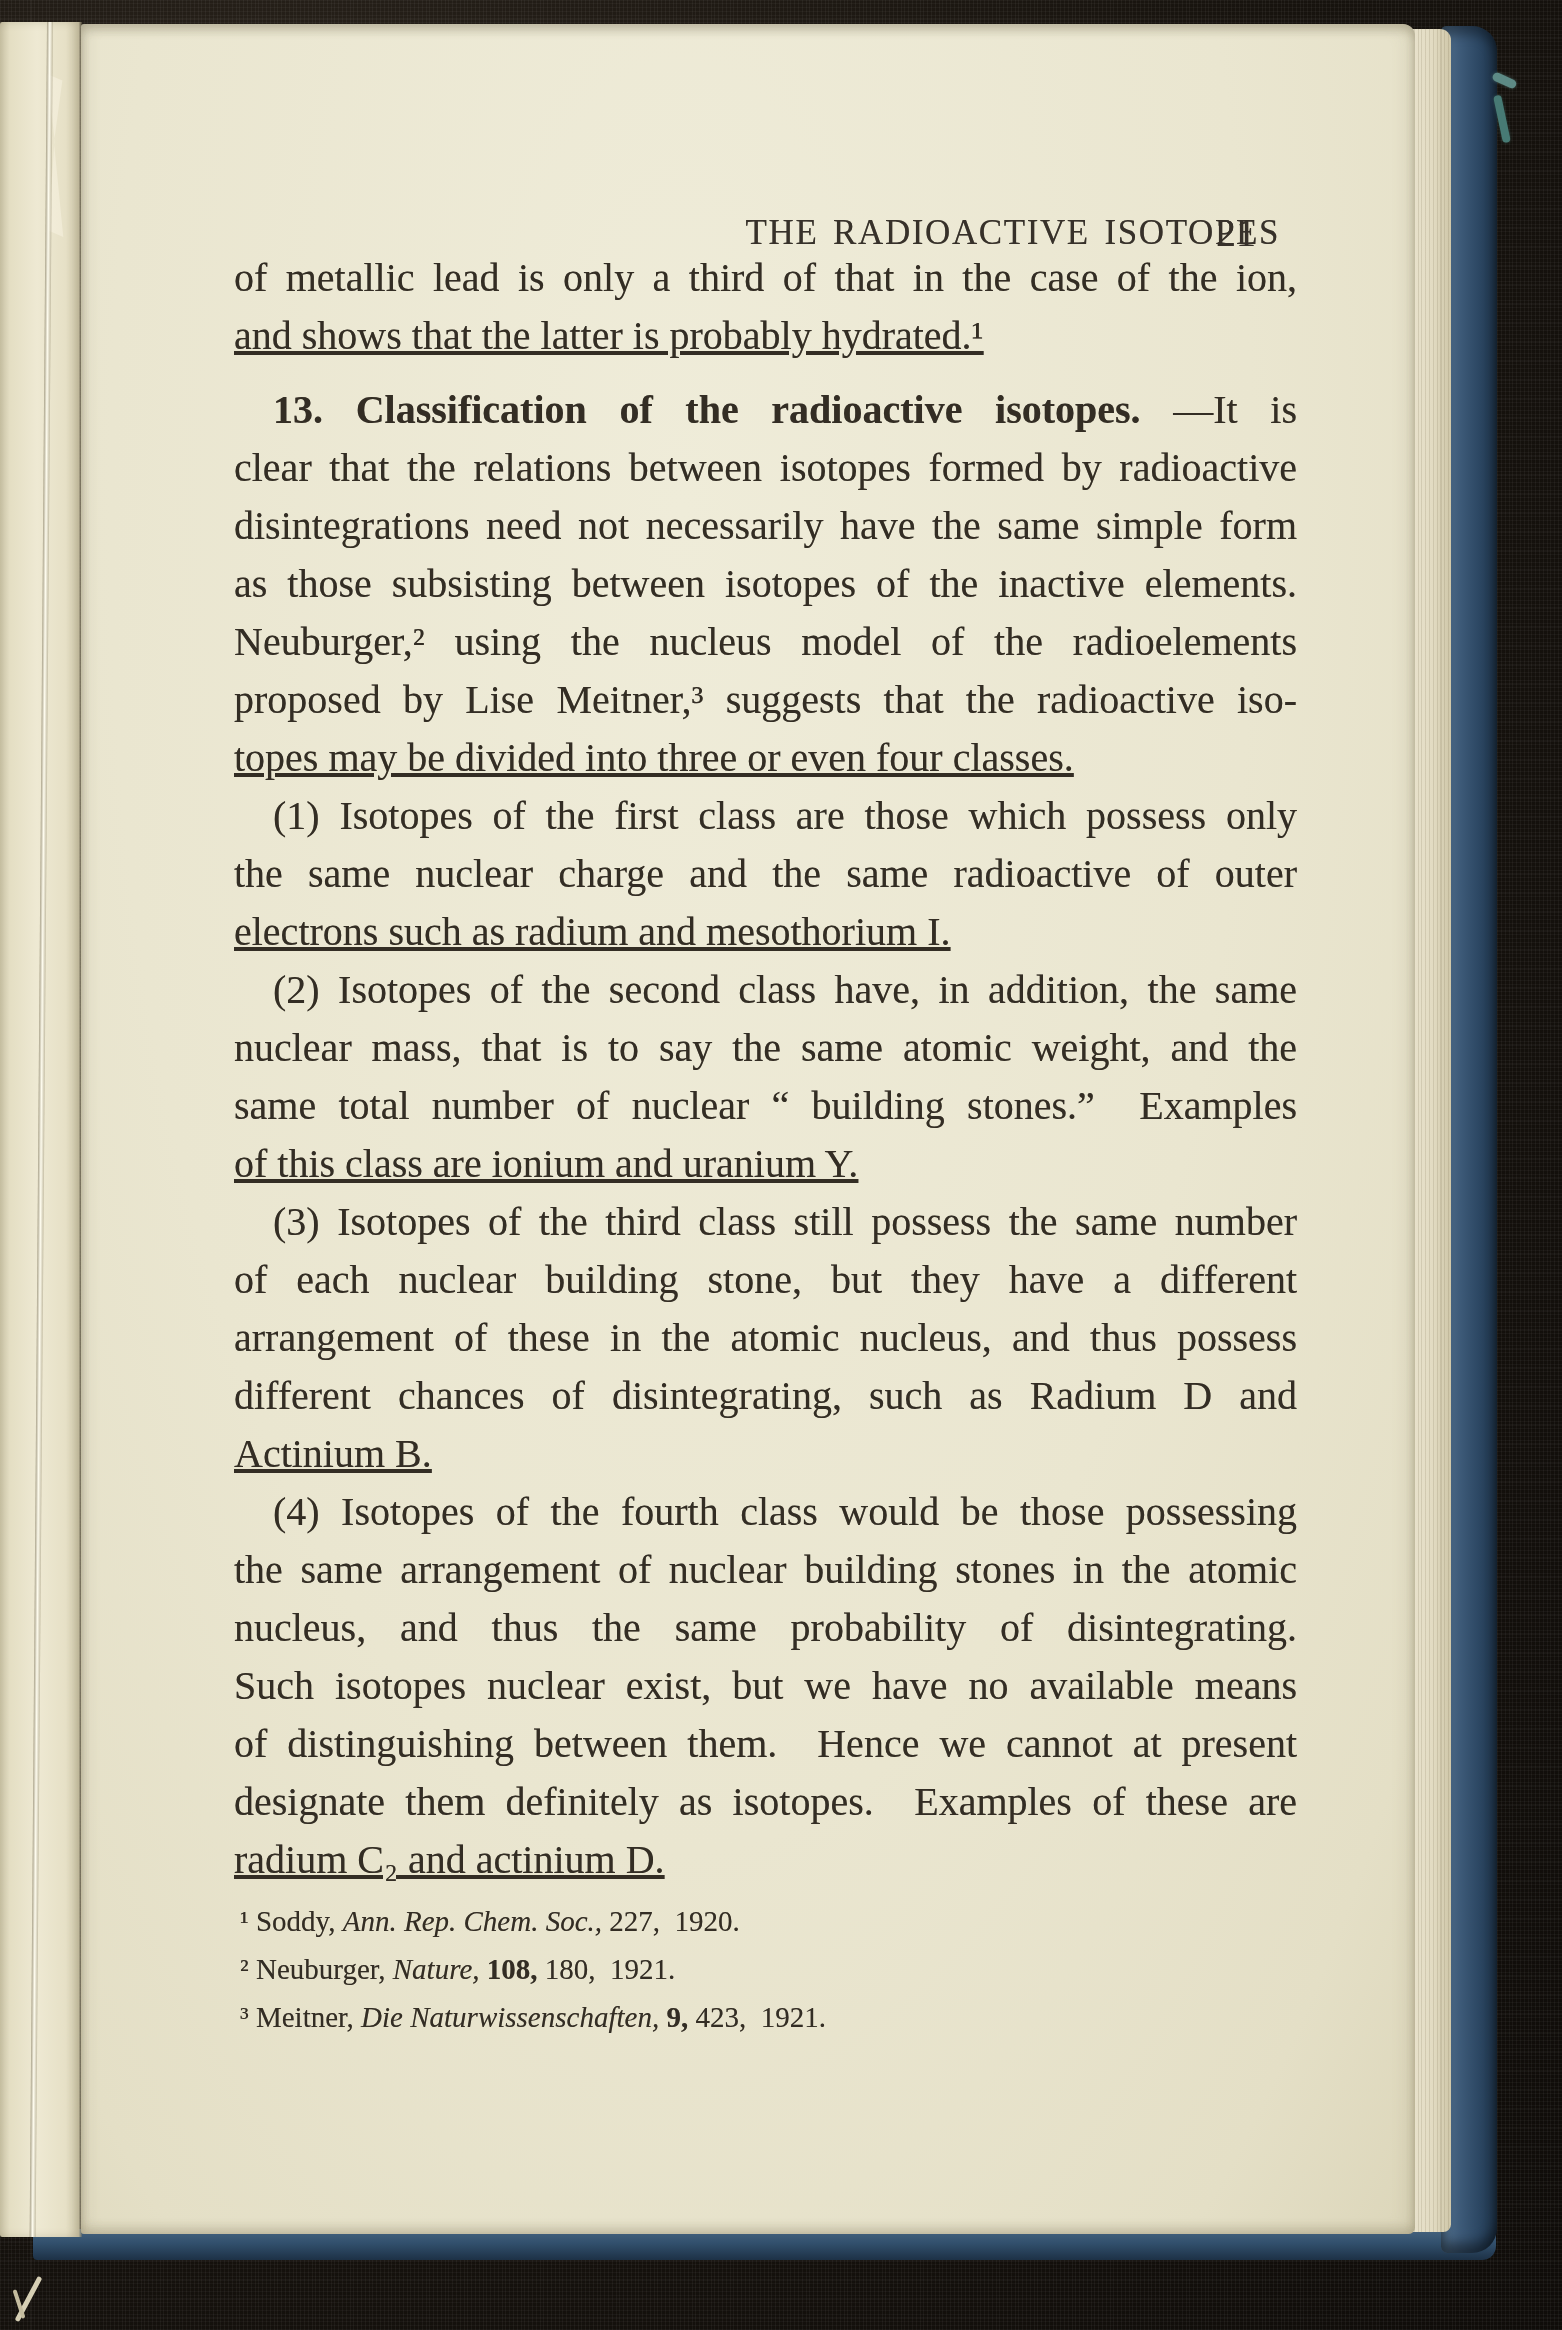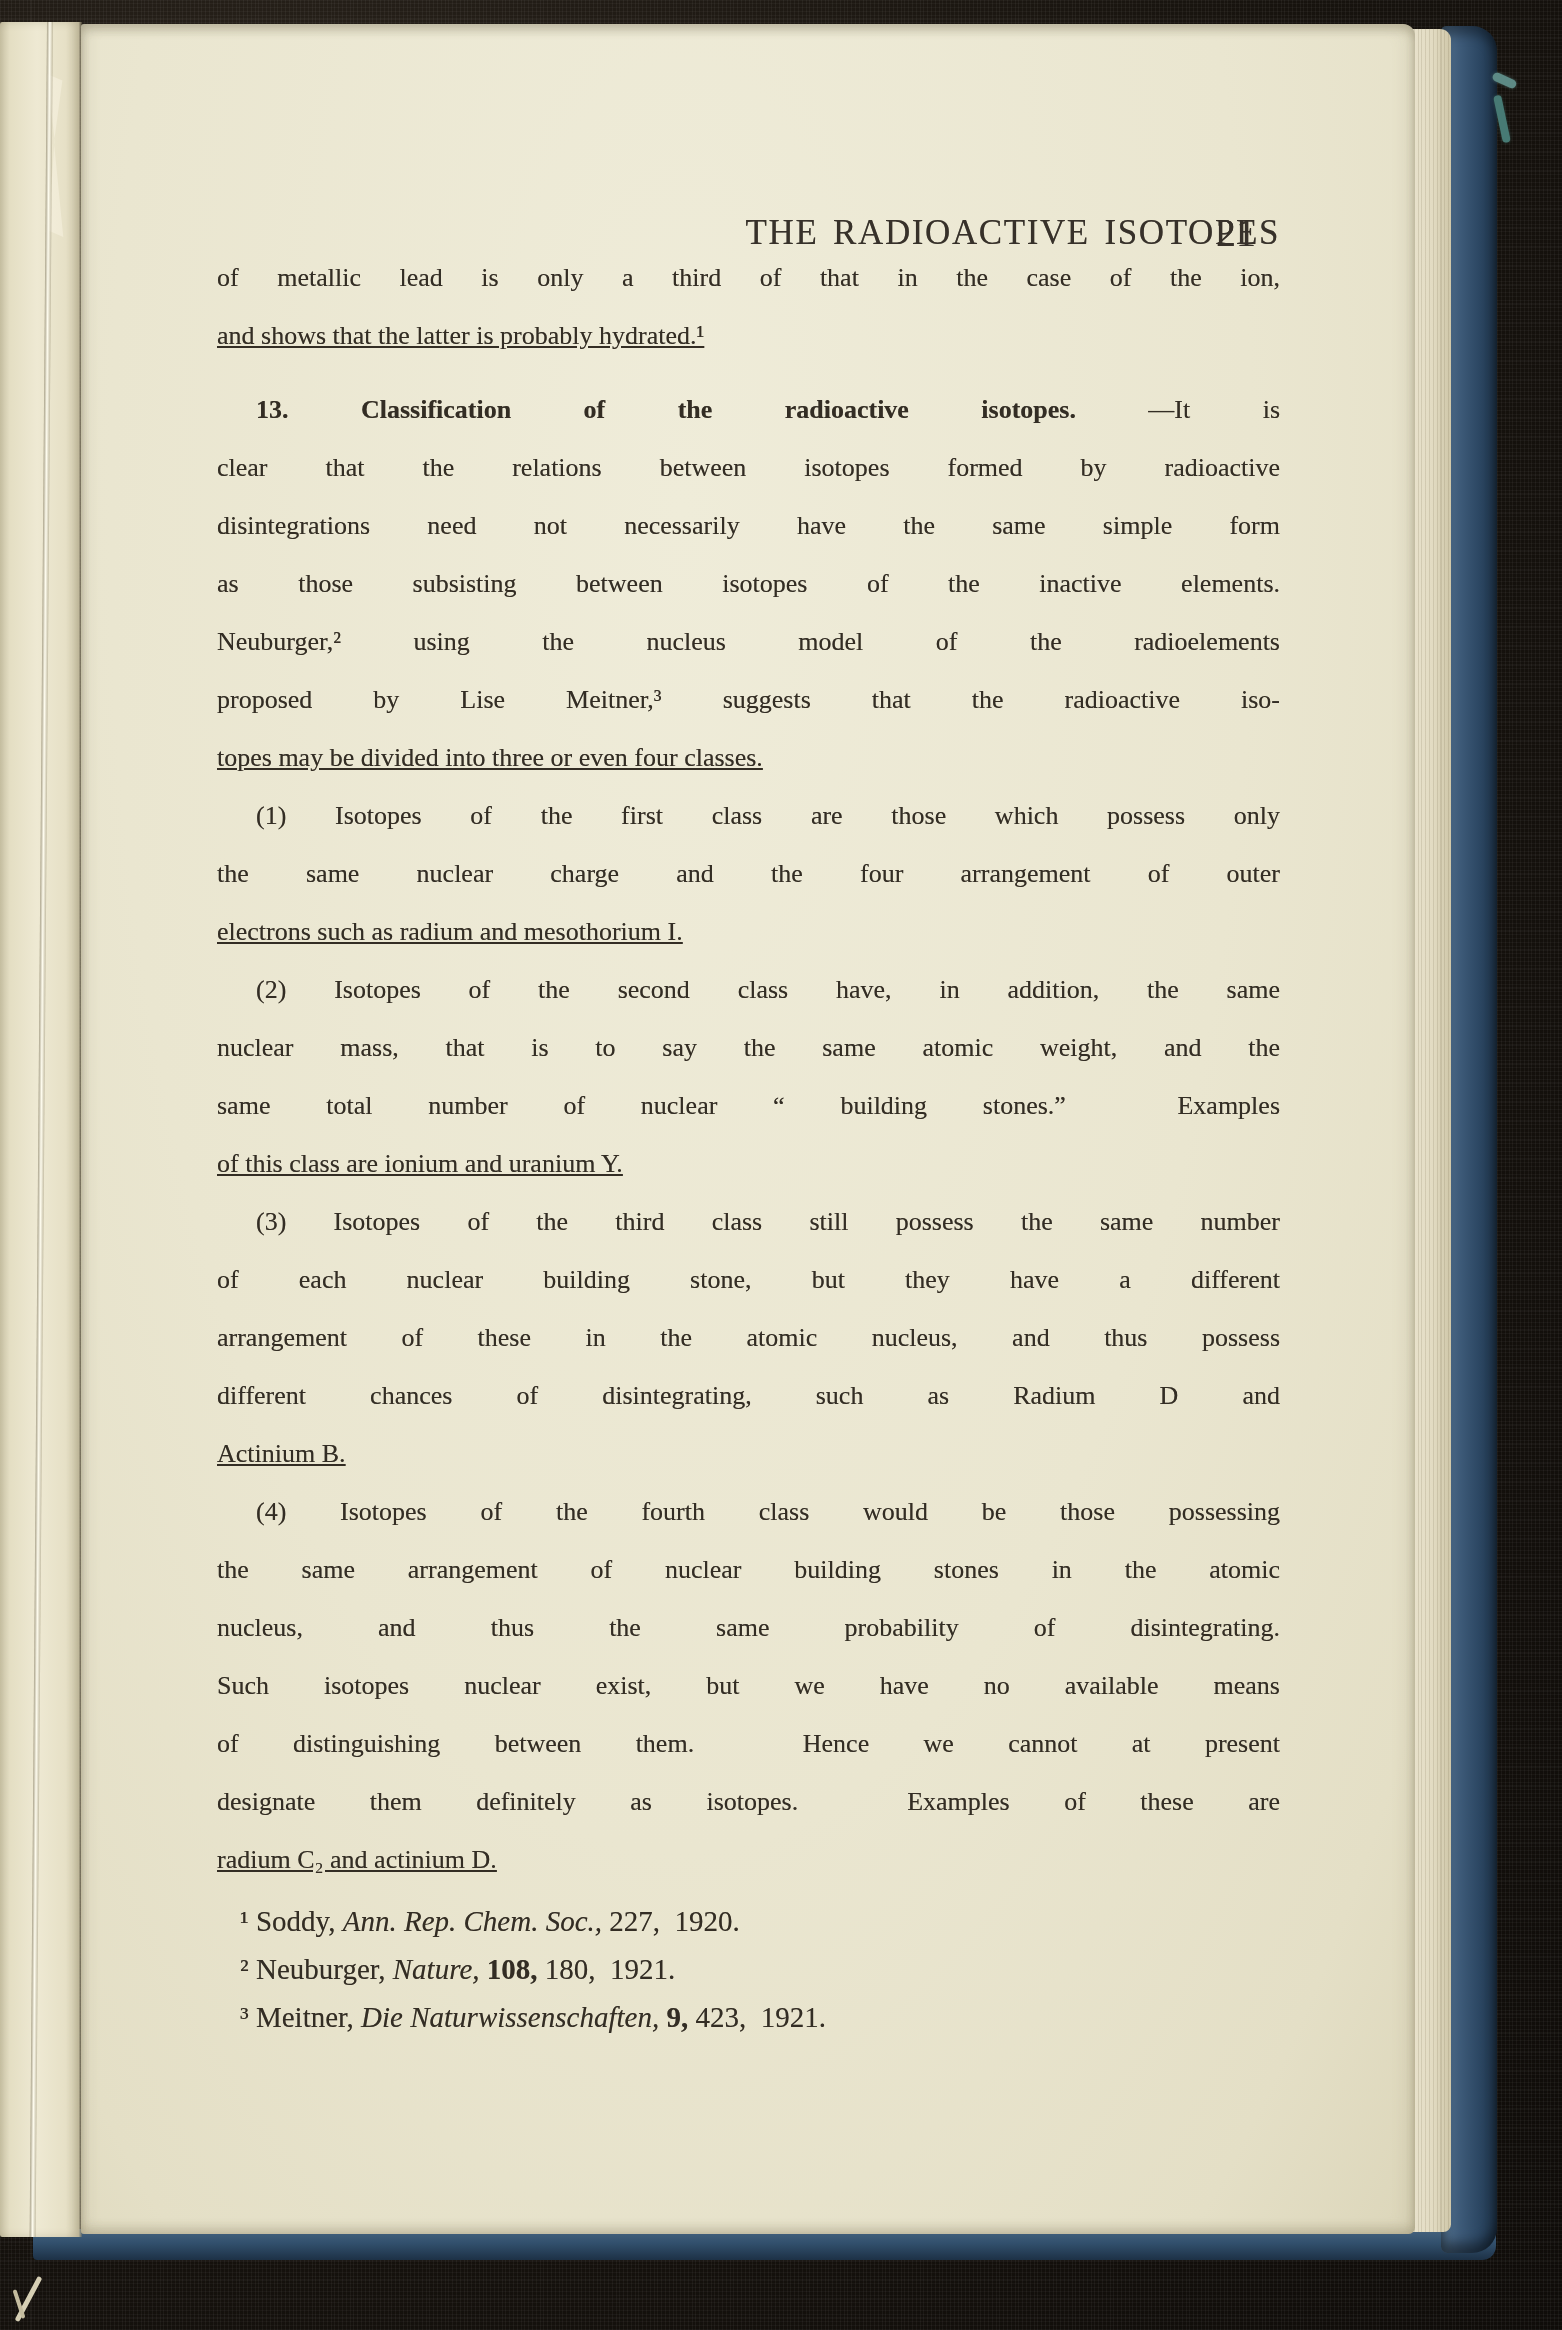--- a/index.html
+++ b/index.html
@@ -53,22 +53,22 @@
                inset 0 -5.4px 9.8px rgba(95,85,58,0.18);}
 
   
   .running-head{position:absolute;left:136px;top:187px;width:1063px;height:43px;
     line-height:43px;color:#37312a;}
   .head-title{display:block;text-align:right;font-size:35px;letter-spacing:1.6px;word-spacing:4.3px;
     text-shadow:0 0 0.5px rgba(55,49,42,0.55);}
   .folio{position:absolute;right:24px;top:0;font-size:40px;text-shadow:0 0 0.5px rgba(55,49,42,0.55);}
 
   
-  .body-text{position:absolute;left:136px;top:225px;width:1063px;
-    font-size:26px;line-height:58px;color:#332d24;
+  .body-text{position:absolute;left:153px;top:225px;width:1063px;
+    font-size:40px;line-height:58px;color:#332d24;
     text-shadow:0 0 0.5px rgba(51,45,36,0.5);}
   .ln{height:58px;text-align:justify;text-align-last:justify;white-space:nowrap;}
   .ln.just{white-space:normal;}
   .ln.last{text-align-last:left;text-decoration:underline;}
   .ln.indent{text-indent:39px;}
   .ln.space-before{margin-top:16.3px;}
   .b{font-weight:bold;}
 
   
   .footnotes{position:absolute;left:136px;top:1873px;width:1063px;
@@ -115,21 +115,21 @@
       <div class="ln just">of metallic lead is only a third of that in the case of the ion,</div>
       <div class="ln last">and shows that the latter is probably hydrated.¹</div>
       <div class="ln just indent space-before"><span class="b">13. Classification of the radioactive isotopes.</span> <span>—It is</span></div>
       <div class="ln just">clear that the relations between isotopes formed by radioactive</div>
       <div class="ln just">disintegrations need not necessarily have the same simple form</div>
       <div class="ln just">as those subsisting between isotopes of the inactive elements.</div>
       <div class="ln just">Neuburger,² using the nucleus model of the radioelements</div>
       <div class="ln just">proposed by Lise Meitner,³ suggests that the radioactive iso-</div>
       <div class="ln last">topes may be divided into three or even four classes.</div>
       <div class="ln just indent">(1) Isotopes of the first class are those which possess only</div>
-      <div class="ln just">the same nuclear charge and the four arrangement of outer</div>
+      <div class="ln just">the same nuclear charge and the same radioactive of outer</div>
       <div class="ln last">electrons such as radium and mesothorium I.</div>
       <div class="ln just indent">(2) Isotopes of the second class have, in addition, the same</div>
       <div class="ln just">nuclear mass, that is to say the same atomic weight, and the</div>
       <div class="ln just">same total number of nuclear “ building stones.”&nbsp; Examples</div>
       <div class="ln last">of this class are ionium and uranium Y.</div>
       <div class="ln just indent">(3) Isotopes of the third class still possess the same number</div>
       <div class="ln just">of each nuclear building stone, but they have a different</div>
       <div class="ln just">arrangement of these in the atomic nucleus, and thus possess</div>
       <div class="ln just">different chances of disintegrating, such as Radium D and</div>
       <div class="ln last">Actinium B.</div>

